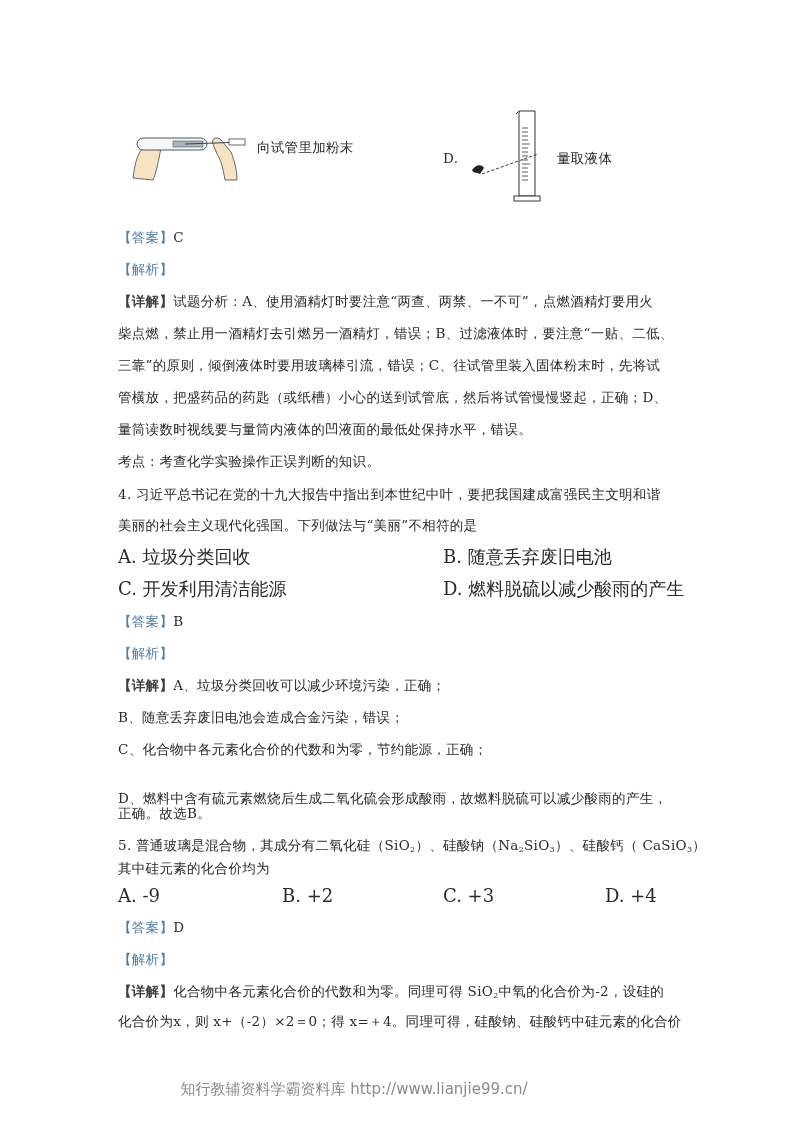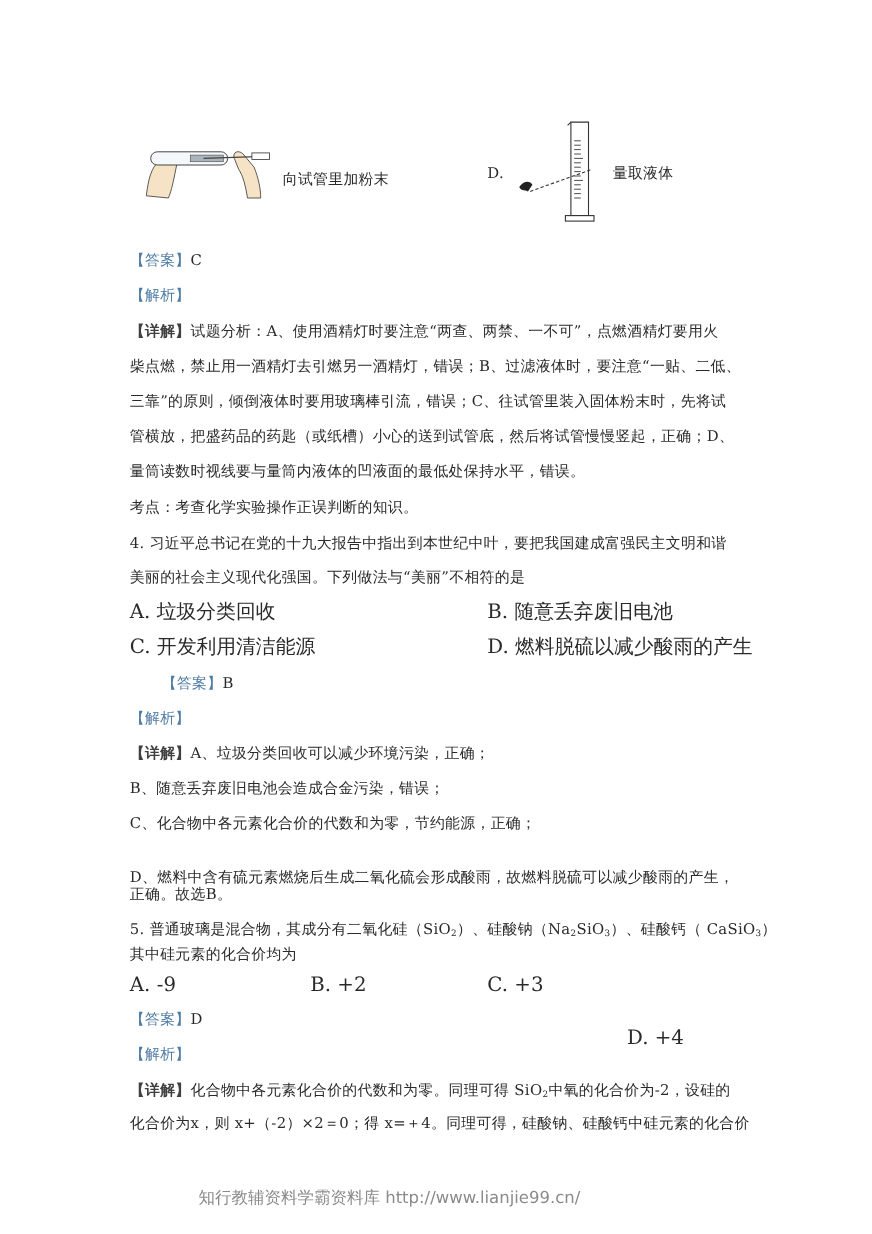--- a/index.html
+++ b/index.html
@@ -28,21 +28,21 @@
 <div class="fig" style="left:125px; top:118px; width:125px; height:65px;">
   <svg width="125" height="65" viewBox="0 0 125 65">
     <path d="M8,60 C10,45 12,35 20,28 L30,22 C36,20 40,24 36,30 L34,40 C32,50 30,58 28,62 Z" fill="#f6e3c6" stroke="#444" stroke-width="0.8"></path>
     <path d="M100,62 C98,50 96,42 92,36 L88,26 C86,20 92,18 96,22 L106,34 C110,44 112,54 112,62 Z" fill="#f6e3c6" stroke="#444" stroke-width="0.8"></path>
     <rect x="12" y="20" width="70" height="12" rx="6" fill="#f4f8fb" stroke="#444" stroke-width="0.9"></rect>
     <rect x="48" y="23" width="30" height="6" fill="#aab4bc" stroke="#555" stroke-width="0.6"></rect>
     <line x1="60" y1="26" x2="120" y2="24" stroke="#444" stroke-width="1.2"></line>
     <rect x="104" y="21" width="16" height="6" fill="#fff" stroke="#444" stroke-width="0.8"></rect>
   </svg>
 </div>
-<div class="line" style="left:257px; top:154px;">向试管里加粉末</div>
+<div class="line" style="left:257px; top:138px;">向试管里加粉末</div>
 
 <div class="line" style="left:443px; top:149px;">D.</div>
 <div class="fig" style="left:470px; top:108px; width:85px; height:100px;">
   <svg width="85" height="100" viewBox="0 0 85 100">
     <path d="M49,3 L65,3 L65,88 L49,88 Z" fill="#fff" stroke="#333" stroke-width="1"></path>
     <path d="M49,3 L46,6" stroke="#333" stroke-width="1"></path>
     <rect x="44" y="88" width="26" height="5" fill="#fff" stroke="#333" stroke-width="1"></rect>
     <g stroke="#333" stroke-width="0.8">
       <line x1="52" y1="20" x2="58" y2="20"></line>
         <line x1="52" y1="24" x2="58" y2="24"></line>
@@ -80,42 +80,42 @@
 <div class="line" style="top:420px;">量筒读数时视线要与量筒内液体的凹液面的最低处保持水平，错误。</div>
 <div class="line" style="top:452px;">考点：考查化学实验操作正误判断的知识。</div>
 
 <div class="line" style="top:485px;">4.  习近平总书记在党的十九大报告中指出到本世纪中叶，要把我国建成富强民主文明和谐</div>
 <div class="line" style="top:516px;">美丽的社会主义现代化强国。下列做法与“美丽”不相符的是</div>
 <div class="opt" style="left:118px; top:548px;">A.  垃圾分类回收</div>
 <div class="opt" style="left:443px; top:548px;">B.  随意丢弃废旧电池</div>
 <div class="opt" style="left:118px; top:580px;">C.  开发利用清洁能源</div>
 <div class="opt" style="left:443px; top:580px;">D.  燃料脱硫以减少酸雨的产生</div>
 
-<div class="line" style="top:612px;margin-left:29px;">
+<div class="line" style="top:612px;">
   <span class="tag">【答案】</span><span>B</span>
 </div>
 <div class="line" style="top:644px;">
   <span class="tag">【解析】</span>
 </div>
 <div class="line" style="top:676px;">
   <span class="tag-dark">【详解】</span><span>A、垃圾分类回收可以减少环境污染，正确；</span>
 </div>
 <div class="line" style="top:708px;">B、随意丢弃废旧电池会造成合金污染，错误；</div>
 <div class="line" style="top:740px;">C、化合物中各元素化合价的代数和为零，节约能源，正确；</div>
 <div class="line" style="top:772px;margin-top:17px;">D、燃料中含有硫元素燃烧后生成二氧化硫会形成酸雨，故燃料脱硫可以减少酸雨的产生，</div>
 <div class="line" style="top:804px;">正确。故选B。</div>
 
 <div class="line" style="top:836px;">
   <span>5.  普通玻璃是混合物，其成分有二氧化硅（SiO</span><sub>2</sub><span>）、硅酸钠（Na</span><sub>2</sub><span>SiO</span><sub>3</sub><span>）、硅酸钙（ CaSiO</span><sub>3</sub><span>）</span>
 </div>
 <div class="line" style="top:859px;">其中硅元素的化合价均为</div>
 <div class="opt" style="left:118px; top:887px;">A.  -9</div>
 <div class="opt" style="left:282px; top:887px;">B.  +2</div>
 <div class="opt" style="left:443px; top:887px;">C.  +3</div>
-<div class="opt" style="left:570px; top:887px;margin-top:48px;">D.  +4</div>
+<div class="opt" style="left:605px; top:887px;">D.  +4</div>
 
 <div class="line" style="top:918px;">
   <span class="tag">【答案】</span><span>D</span>
 </div>
 <div class="line" style="top:950px;">
   <span class="tag">【解析】</span>
 </div>
 <div class="line" style="top:982px;">
   <span class="tag-dark">【详解】</span><span>化合物中各元素化合价的代数和为零。同理可得 SiO</span><sub>2</sub><span>中氧的化合价为-2，设硅的</span>
 </div>

